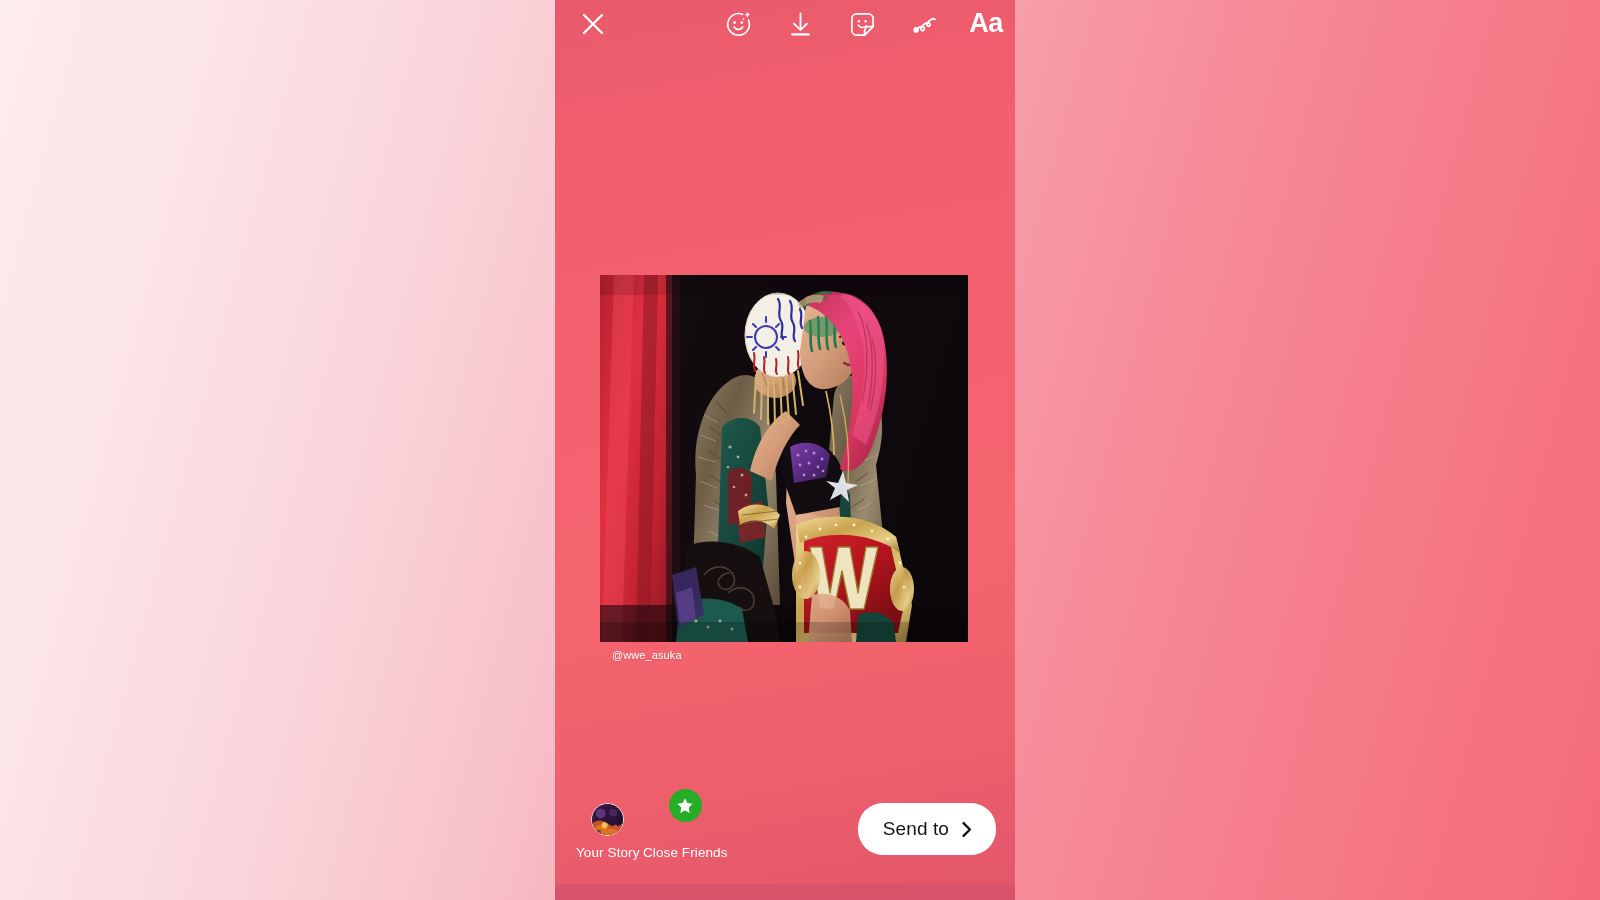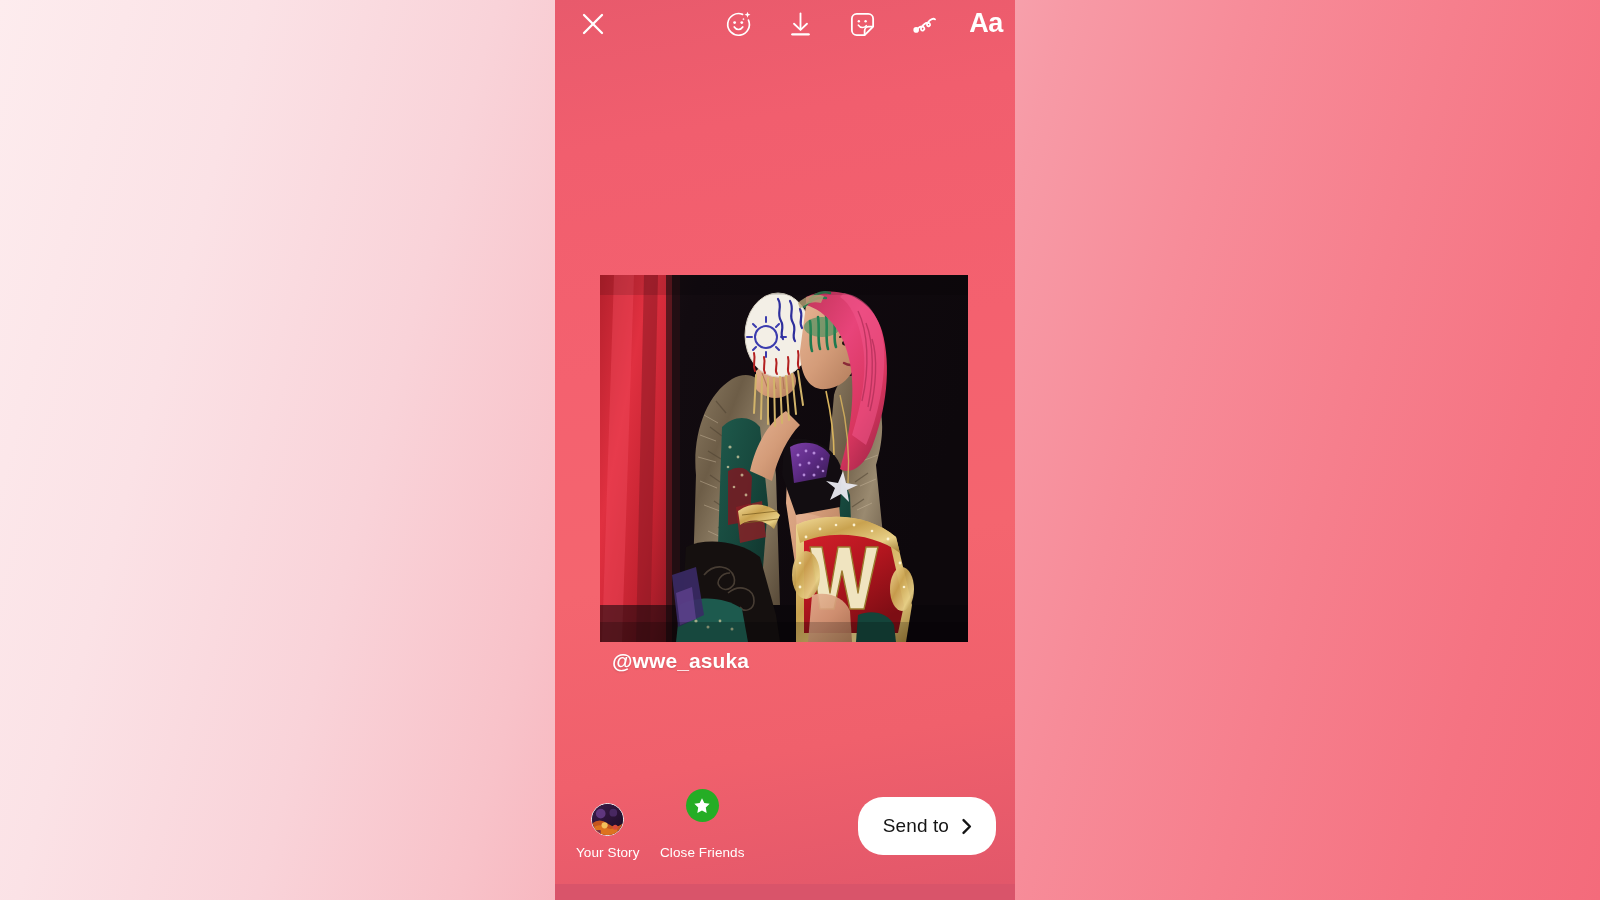--- a/index.html
+++ b/index.html
@@ -84,44 +84,43 @@
     width:368px; height:367px;
     overflow:hidden;
     background:#120c10;
   }
   .media-card svg { display:block; width:100%; height:100%; }
 
   .caption {
     position:absolute;
     left:57px; top:649px;
     color:#ffffff;
-    font-size:21px;
+    font-size:11px;
     letter-spacing:0.1px;
     text-shadow:0 1px 2px rgba(0,0,0,0.14);
     white-space:nowrap;
-    font-weight:bold;
   }
 
   
   .bottom-bar {
     position:absolute;
     left:0; bottom:0;
     width:100%; height:105px;
     z-index:20;
   }
   .dest {
     position:absolute;
     display:flex;
     flex-direction:column;
     align-items:center;
     cursor:pointer;
     justify-content:center;
   }
   .dest-your-story { left:21px; bottom:24px; }
-  .dest-close-friends { left:105px; bottom:24px;gap:14px; }
+  .dest-close-friends { left:88px; bottom:24px;gap:14px; }
 
   .avatar {
     width:33px; height:33px;
     border-radius:50%;
     border:1.6px solid #ffffff;
     overflow:hidden;
     background:#2a1430;
   }
   .avatar svg { display:block; width:100%; height:100%; }
 
@@ -135,21 +134,21 @@
     margin-top:9px;
     color:#ffffff;
     font-size:13.5px;
     white-space:nowrap;
     letter-spacing:0.1px;
   }
 
   .send-to-btn {
     position:absolute;
     right:19px; bottom:29px;
-    height:58px;
+    height:52px;
     padding:0 21px 0 25px;
     background:#ffffff;
     border:none;
     border-radius:25px;
     display:flex;
     align-items:center;
     gap:9px;
     cursor:pointer;
     font-family:"Liberation Sans", sans-serif;
   }

